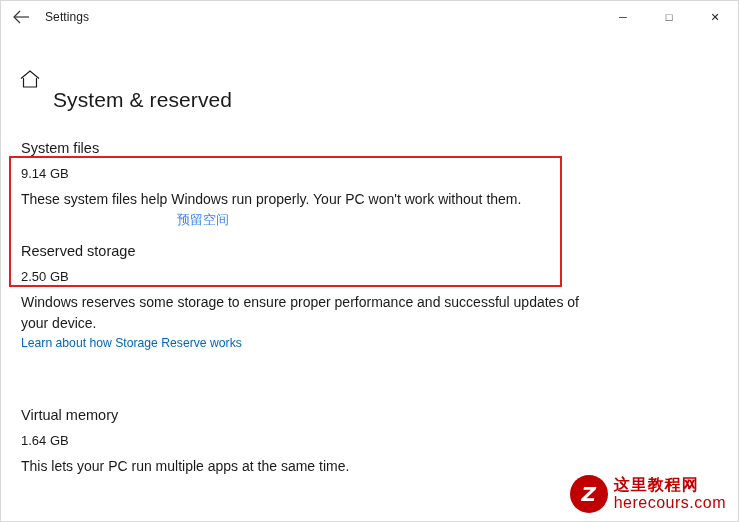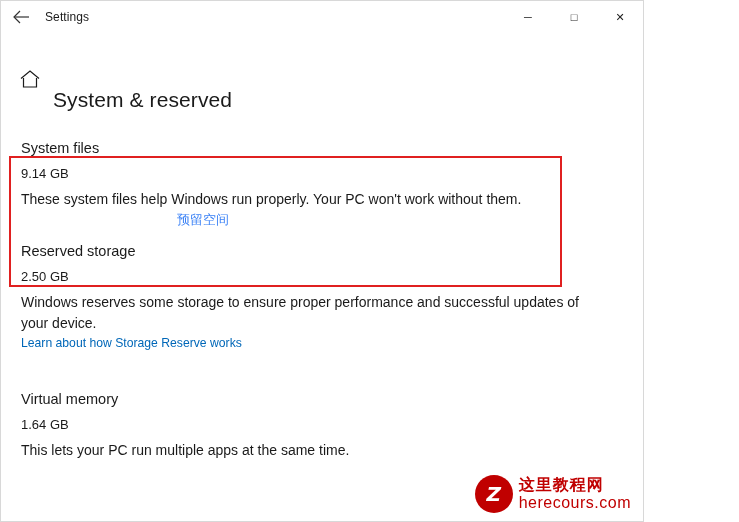--- a/index.html
+++ b/index.html
@@ -11,21 +11,21 @@
     width: 739px;
     height: 522px;
     font-family: "Liberation Sans", sans-serif;
     color: #000000;
     overflow: hidden;
     position: relative;
   }
   .window {
     position: absolute;
     left: 0; top: 0;
-    width: 644px;
+    width: 739px;
     height: 522px;
     background: #ffffff;
     box-sizing: border-box;
     border: 1px solid #d8d8d8;
   }
   
   .titlebar {
     height: 32px;
     display: flex;
     align-items: center;
@@ -136,21 +136,21 @@
     font-size: 13px;
     color: #3b82f6;
     font-family: "DejaVu Sans", sans-serif;
   }
 
   .reserved-block { padding-left: 0; }
 
   
   .sec-system { margin-top: 2px; }
   .sec-reserved { margin-top: 34px; padding-left: 0; }
-  .sec-virtual { margin-top: 40px; }
+  .sec-virtual { margin-top: 56px; }
   .sec-question { margin-top: 34px; }
 
   
   .watermark {
     position: absolute;
     right: 12px;
     bottom: 8px;
     display: flex;
     align-items: center;
   }

